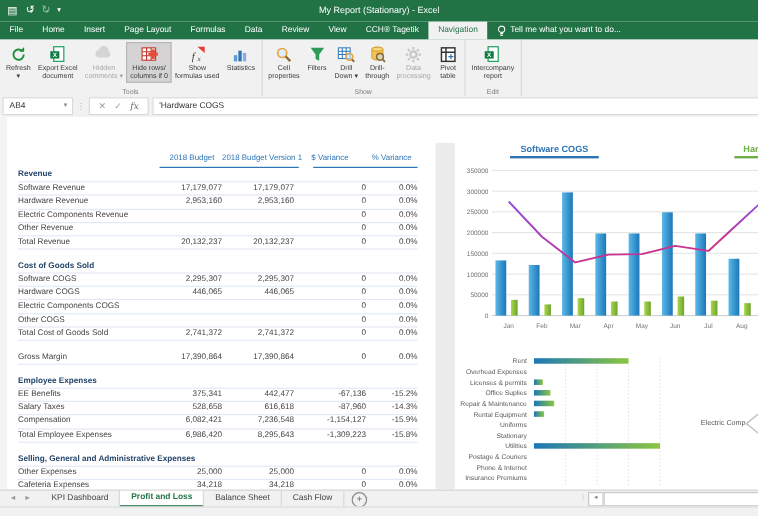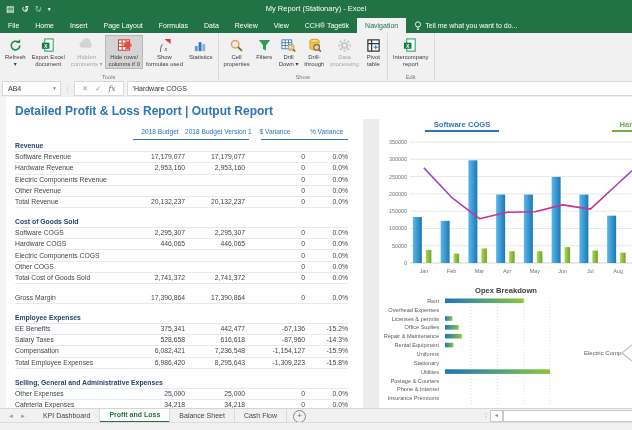--- a/index.html
+++ b/index.html
@@ -280,21 +280,20 @@
       <span>✓</span>
       <span class="fx">f𝑥</span>
     </div>
     <div class="finput">'Hardware COGS</div>
   </div>
 
   <div class="content"></div>
   <div class="leftedge"></div>
   <div class="spacercol"></div>
 
-  <div class="rpt-title">Detailed Profit &amp; Loss Report | Output Report</div>
   <div class="rpt" id="report">
       <div class="hdr-row">
         <span></span>
         <span>2018 Budget</span>
         <span>2018 Budget Version 1</span>
         <span>$ Variance</span>
         <span>% Variance</span>
       </div>
       <div class="hdr-ul" style="left: 118px; width: 116px;"></div>
       <div class="hdr-ul" style="left: 246px; width: 87px;"></div>
@@ -501,21 +500,20 @@
       <text x="182.625" y="138" font-size="5.4" fill="#737373" text-anchor="middle">Jun</text>
       <rect x="199.375" y="59.54857142857142" width="9" height="68.45142857142858" fill="url(#gBlue)"></rect>
       <rect x="212.375" y="115.55428571428571" width="5.5" height="12.445714285714288" fill="url(#gGreen)"></rect>
       <text x="210.375" y="138" font-size="5.4" fill="#737373" text-anchor="middle">Jul</text>
       <rect x="227.125" y="80.63714285714286" width="9" height="47.36285714285714" fill="url(#gBlue)"></rect>
       <rect x="240.125" y="117.62857142857143" width="5.5" height="10.371428571428567" fill="url(#gGreen)"></rect>
       <text x="238.125" y="138" font-size="5.4" fill="#737373" text-anchor="middle">Aug</text>
       <polyline points="43.9,32.9 71.6,62.3 99.4,83.7 127.1,77.2 154.9,76.8 182.6,69.9 210.4,74.1 238.1,48.5 252.0,35.7" fill="none" stroke="url(#gLine)" stroke-width="1.6" stroke-linejoin="round"></polyline>
     </svg>
 
-  <div class="c2title">Opex Breakdown</div>
   <svg class="chart2" id="chart2" viewBox="0 0 252 110">
       <defs>
         <linearGradient id="gOpex" x1="0" y1="0" x2="1" y2="0">
           <stop offset="0" stop-color="#1C77B8"></stop>
           <stop offset="1" stop-color="#8CC63E"></stop>
         </linearGradient>
       </defs>
       <line x1="91.25" y1="1" x2="91.25" y2="107" stroke="#CFCFCF" stroke-width="0.6" stroke-dasharray="1,2"></line>
       <line x1="117.5" y1="1" x2="117.5" y2="107" stroke="#CFCFCF" stroke-width="0.6" stroke-dasharray="1,2"></line>
       <line x1="143.75" y1="1" x2="143.75" y2="107" stroke="#CFCFCF" stroke-width="0.6" stroke-dasharray="1,2"></line>

